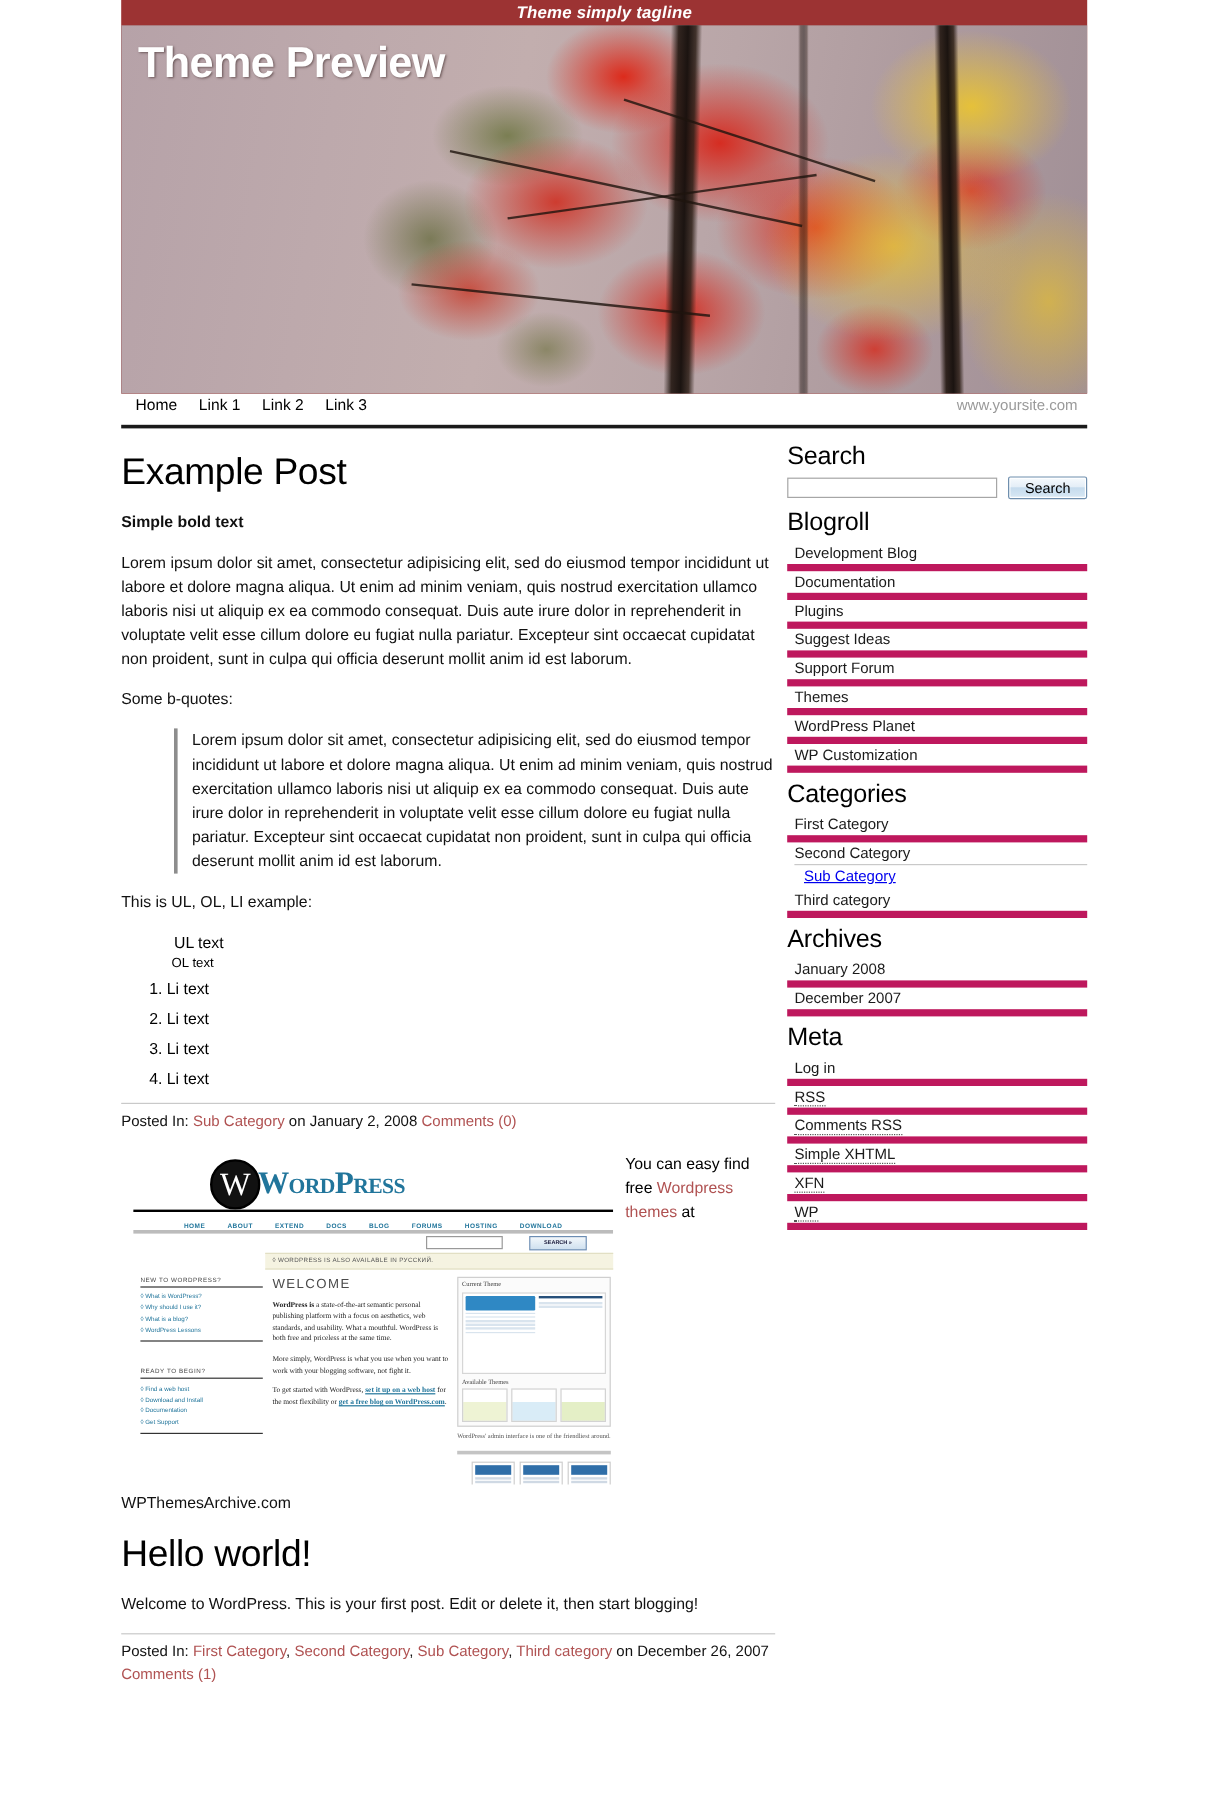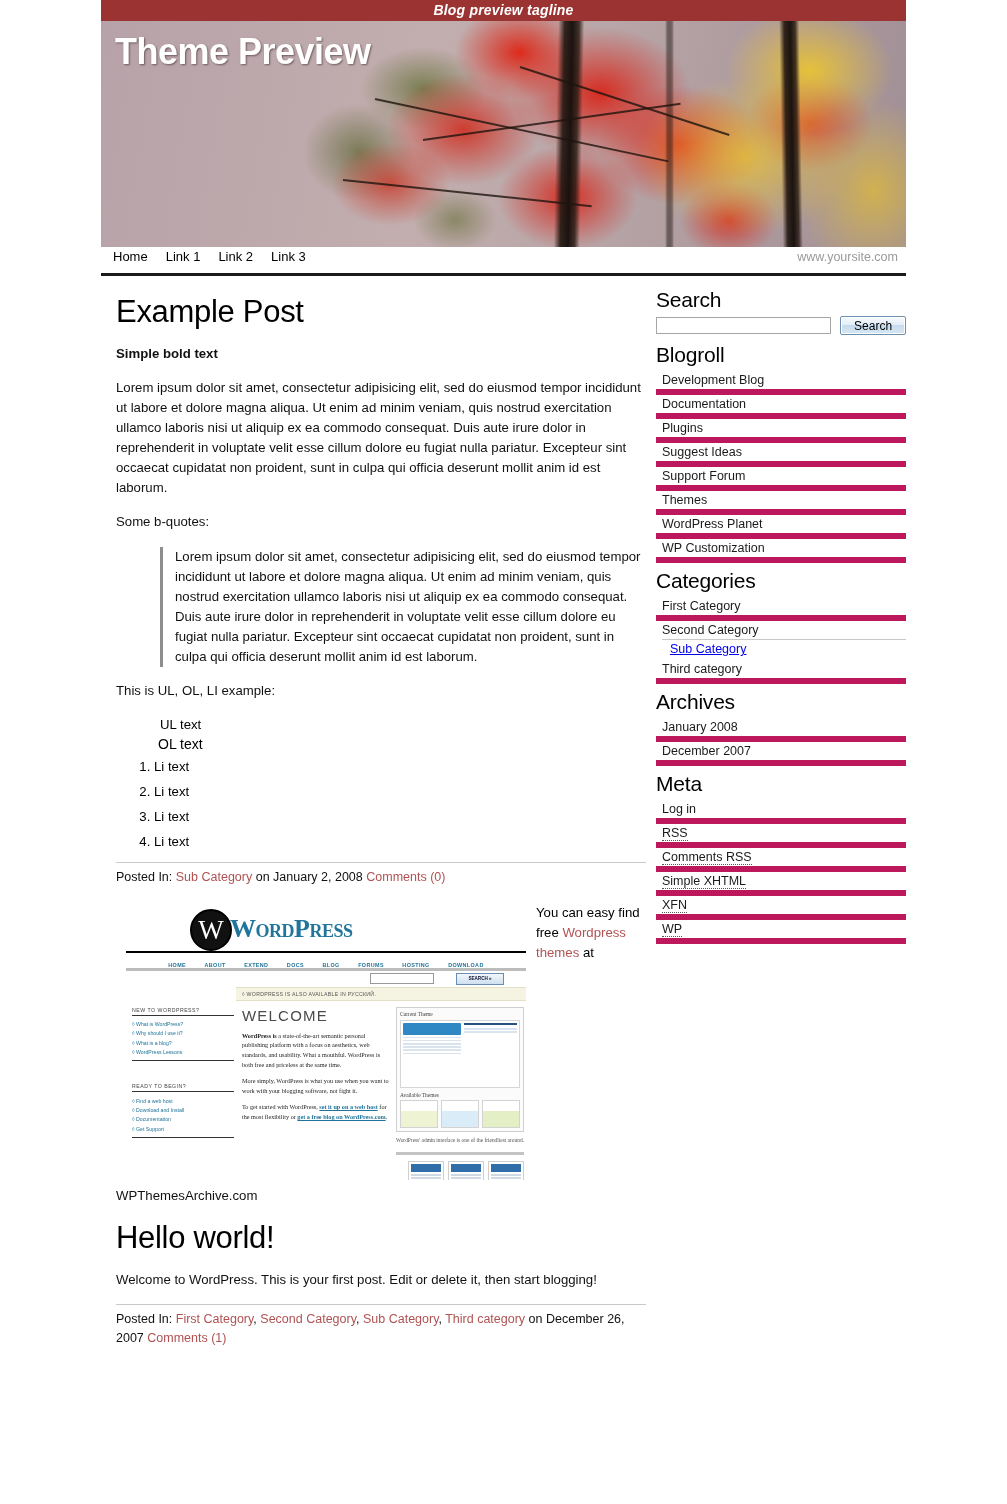--- a/index.html
+++ b/index.html
@@ -26,21 +26,21 @@
     color: #ffffff;
     font-weight: bold;
     font-style: italic;
     font-size: 14px;
     letter-spacing: 0.2px;
   }
 
   
   .header {
     position: relative;
-    height: 226px;
+    height: 307px;
     overflow: hidden;
     background: #7f1d1d;
   }
   .header-photo {
     position: absolute;
     inset: 0;
     background:
       
       radial-gradient(ellipse 120px 90px at 88% 22%, rgba(240,200,40,.85), rgba(240,200,40,0) 70%),
       radial-gradient(ellipse 150px 110px at 80% 60%, rgba(236,196,45,.75), rgba(236,196,45,0) 72%),
@@ -117,21 +117,21 @@
   }
 
   
   .content-wrap {
     display: flex;
     padding-top: 12px;
   }
   .main-col {
     width: 545px;
     padding: 0 10px 0 0;
-    margin-left: 15px;
+    margin-left: 0;
   }
   .side-col {
     width: 250px;
     padding-left: 0;
   }
 
   
   .post { margin-bottom: 4px; }
   .post-title {
     font-size: 31px;
@@ -168,21 +168,21 @@
     padding: 0;
     font-size: 13.2px;
   }
   ul.ul-demo > li { padding: 2px 0; }
   ol.ol-demo {
     margin: 0 0 0 16px;
     padding-left: 22px;
     font-size: 13.2px;
   }
   ol.ol-demo > li { padding: 5px 0; }
-  .ol-label { margin-left: 42px; font-size: 14px; padding: 2px 0; }
+  .ol-label { margin-left: 42px; font-size: 11px; padding: 2px 0; }
 
   .post-meta {
     border-top: 1px solid #c9c9c9;
     padding-top: 5px;
     margin-top: 8px;
     font-size: 12.5px;
     color: #111;
     line-height: 1.5;
   }
   .post-meta a { color: #b05252; text-decoration: none; }
@@ -271,21 +271,21 @@
   .wp-left .blk { margin-bottom: 22px; }
   .wp-left .hd {
     font-size: 5.2px; color: #444; letter-spacing: .5px;
     border-bottom: 1px solid #333; padding-bottom: 2px; margin-bottom: 4px;
   }
   .wp-left .li { font-size: 5.2px; color: #21759b; padding: 1.6px 0; }
   .wp-left .rule { border-bottom: 1px solid #333; margin-top: 4px; }
   .wp-mid { width: 150px; padding-left: 8px; }
   .wp-mid h2 {
     font-family: "Liberation Sans", sans-serif;
-    font-size: 15px; font-weight: normal; color: #4a4a4a;
+    font-size: 11px; font-weight: normal; color: #4a4a4a;
     letter-spacing: 1.2px; margin: 0 0 7px 0;
   }
   .wp-mid p { font-size: 6.2px; line-height: 1.55; margin: 0 0 7px 0; color: #1d1d1d; }
   .wp-mid b { font-weight: bold; }
   .wp-mid .lnk { color: #21759b; font-weight: bold; text-decoration: underline; }
   .wp-right { width: 128px; padding-left: 4px; }
   .wp-card {
     border: 1px solid #cfcfcf; background: #fbfbfb; padding: 3px;
   }
   .wp-card .ttl { font-size: 5.4px; color: #444; margin-bottom: 3px; font-family: "Liberation Serif", serif; }
@@ -385,21 +385,21 @@
     border-radius: 2px;
     box-shadow: inset 0 0 0 1px #ffffff;
   }
   .abbr-dot { border-bottom: 1px dotted #555; }
 </style>
 </head>
 <body>
 
 <div class="page">
 
-  <div class="tagline-bar">Blog preview tagline</div>
+  <div class="tagline-bar">Theme simply tagline</div>
 
   <div class="header">
     <div class="header-photo"></div>
     <div class="trunk t1"></div>
     <div class="trunk t2"></div>
     <div class="trunk t3"></div>
     <div class="branch" style="left:34%;top:34%;width:300px;transform:rotate(12deg);"></div>
     <div class="branch" style="left:40%;top:52%;width:260px;transform:rotate(-8deg);"></div>
     <div class="branch" style="left:52%;top:20%;width:220px;transform:rotate(18deg);"></div>
     <div class="branch" style="left:30%;top:70%;width:250px;transform:rotate(6deg);"></div>

